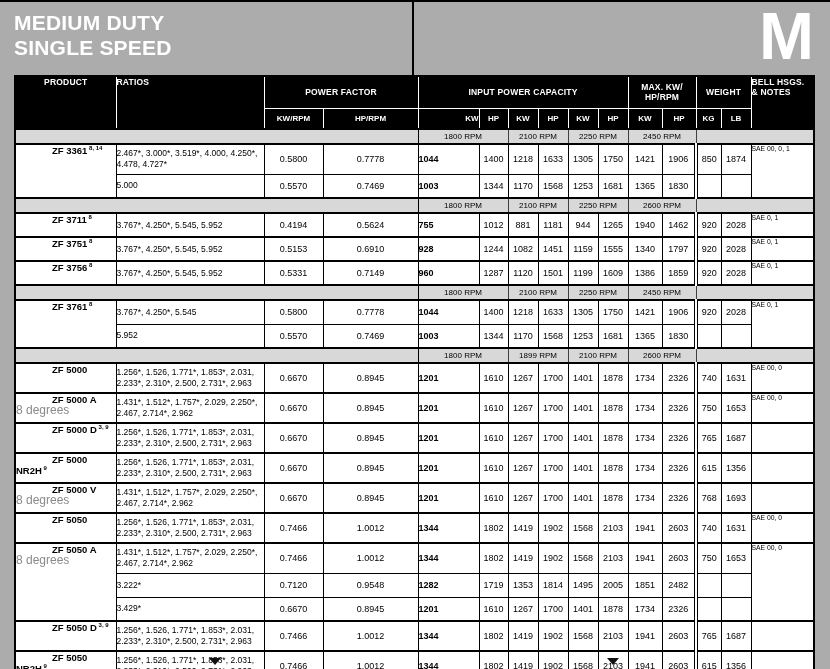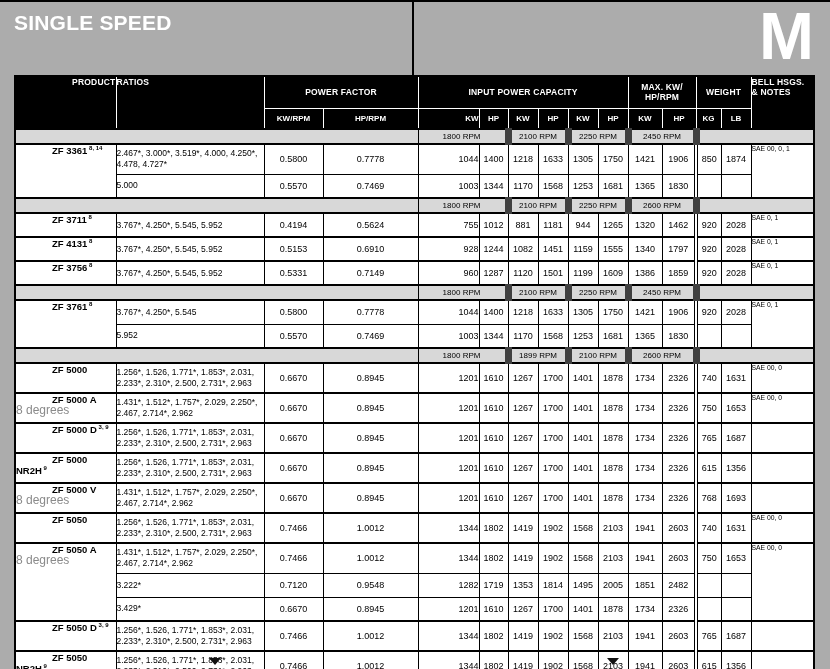--- a/index.html
+++ b/index.html
@@ -15,60 +15,61 @@
   table.cat{position:absolute;left:14px;top:75px;width:799px;border-collapse:collapse;
             table-layout:fixed;background:#fff;border:2px solid #000;}
   table.cat td, table.cat th{padding:0;overflow:hidden;white-space:normal;}
 
   
   thead th{background:#000;color:#fff;font-weight:bold;border:0;vertical-align:middle;}
   .hr1{height:32px;}
   .hr2{height:21px;}
   .h1{font-size:8.5px;letter-spacing:0.2px;}
   .h2{font-size:8px;}
-  .h-left{text-align:right;padding-left:6px;vertical-align:top;padding-top:6px;}
+  .h-left{text-align:center;padding-left:6px;vertical-align:top;padding-top:6px;}
   .h-topcenter{vertical-align:top;padding-top:6px;text-align:left;}
   .wdiv-r{border-right:1.5px solid #fff;}
   .wdiv-b{border-bottom:1.5px solid #fff;}
   .two-line{line-height:10px;}
   .h-kwright{text-align:right;padding-right:5px;}
 
   
   tr.band-row{height:15px;}
   tr.band-row td{background:#d8d8d8;border-top:2px solid #000;border-bottom:2px solid #000;
                  font-size:8px;text-align:center;color:#000;}
-  td.band-rpm{border-left:1px solid #000;border-right:7px solid #404040;}
+  td.band-rpm{border-left:1px solid #000;border-right:1px solid #404040;}
 
   
   tr.r-tall{height:30px;}
   tr.r-short{height:24px;}
   tbody td{border:1px solid #000;font-size:9px;color:#000;vertical-align:middle;text-align:center;background:#fff;}
   tr.prod-top td{border-top:2px solid #000;}
   td.prodcell{vertical-align:top;text-align:left;padding:3px 2px 1px 5px;}
   .pname{font-size:9.5px;font-weight:bold;padding-left:36px;}
   .psup{font-size:6px;vertical-align:super;font-weight:bold;}
   .psub{font-size:12px;color:#8a8a8a;line-height:10px;}
   td.ratios{text-align:left;padding:2px 2px 2px 6px;font-size:8.5px;line-height:11px;}
-  td.cap0{text-align:right;padding-right:5px;}
+  td.cap0{text-align:left;padding-right:5px;font-weight:bold;}
   td.kgcol{border-left:4px double #000;}
   td.notes{font-size:6.8px;text-align:left;vertical-align:top;padding:7px 1px 0 4px;}
 
   
   .tri{position:absolute;top:658px;width:0;height:0;
        border-left:6px solid transparent;border-right:6px solid transparent;border-top:7px solid #111;}
 </style>
 </head>
 <body>
 
 <div class="page">
   <div class="topline"></div>
   <div class="foldline-top"></div>
   <div class="foldline-bottom"></div>
 
   <div class="title">
+    <div>MEDIUM DUTY</div>
     <div>SINGLE SPEED</div>
   </div>
   <div class="corner-m">M</div>
 
   <table class="cat">
     <colgroup>
       <col style="width:101px">
         <col style="width:148px">
         <col style="width:59px">
         <col style="width:95px">
@@ -162,28 +163,28 @@
           <td class="prodcell" rowspan="1"><span class="pname">ZF 3711</span><span class="psup"> 8</span></td>
           <td class="ratios">3.767*, 4.250*, 5.545, 5.952</td>
           <td class="num">0.4194</td>
           <td class="num">0.5624</td>
           <td class="num cap0">755</td>
           <td class="num">1012</td>
           <td class="num">881</td>
           <td class="num">1181</td>
           <td class="num">944</td>
           <td class="num">1265</td>
-          <td class="num">1320</td>
+          <td class="num">1940</td>
           <td class="num">1462</td>
           <td class="num kgcol">920</td>
           <td class="num">2028</td>
           <td class="notes" rowspan="1">SAE 0, 1</td>
         </tr>
         <tr class="r-short prod-top">
-          <td class="prodcell" rowspan="1"><span class="pname">ZF 4131</span><span class="psup"> 8</span></td>
+          <td class="prodcell" rowspan="1"><span class="pname">ZF 3751</span><span class="psup"> 8</span></td>
           <td class="ratios">3.767*, 4.250*, 5.545, 5.952</td>
           <td class="num">0.5153</td>
           <td class="num">0.6910</td>
           <td class="num cap0">928</td>
           <td class="num">1244</td>
           <td class="num">1082</td>
           <td class="num">1451</td>
           <td class="num">1159</td>
           <td class="num">1555</td>
           <td class="num">1340</td>

